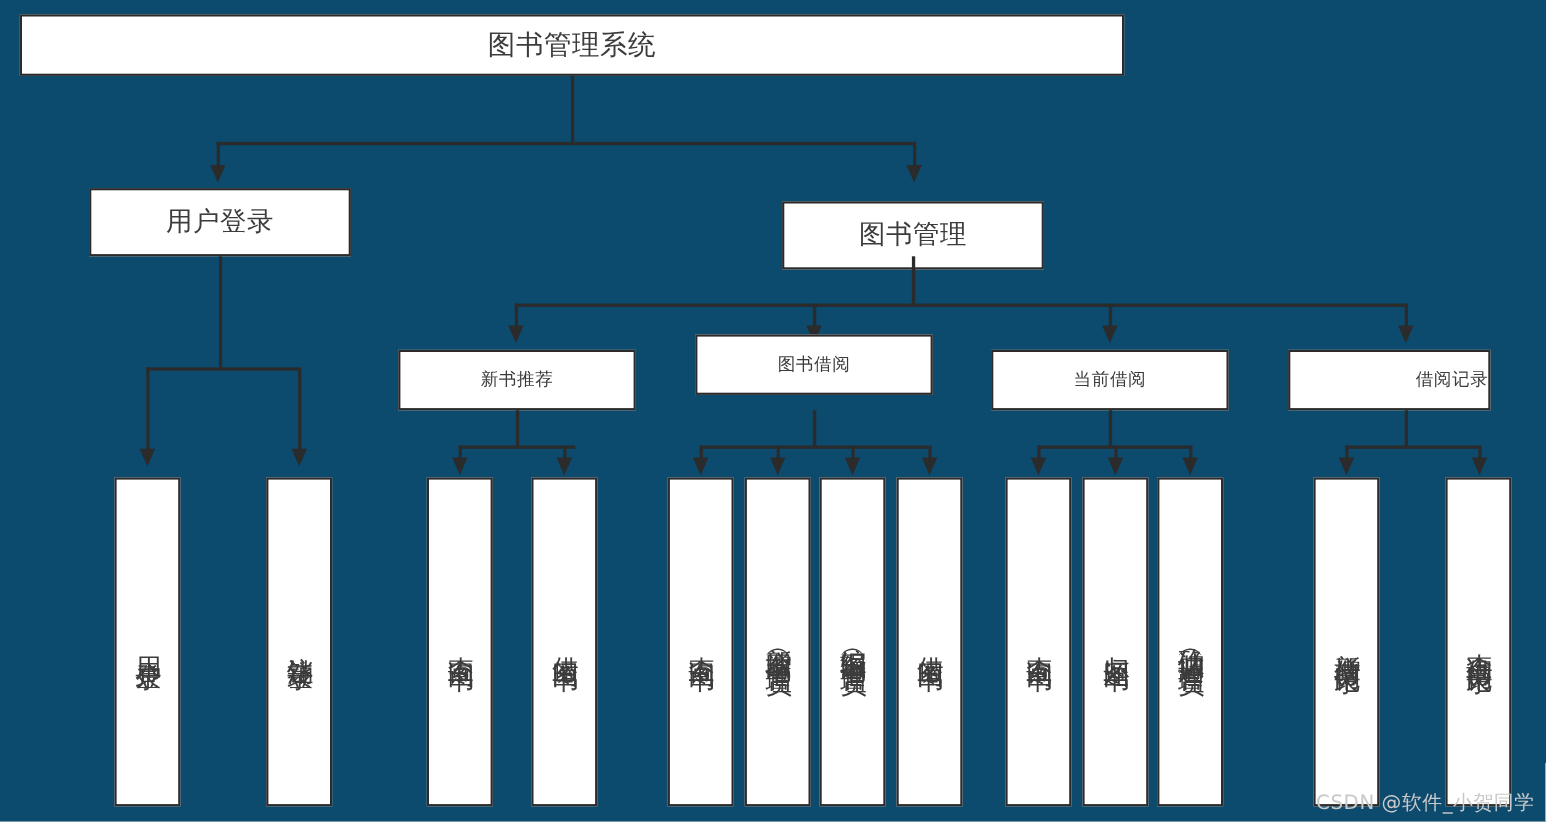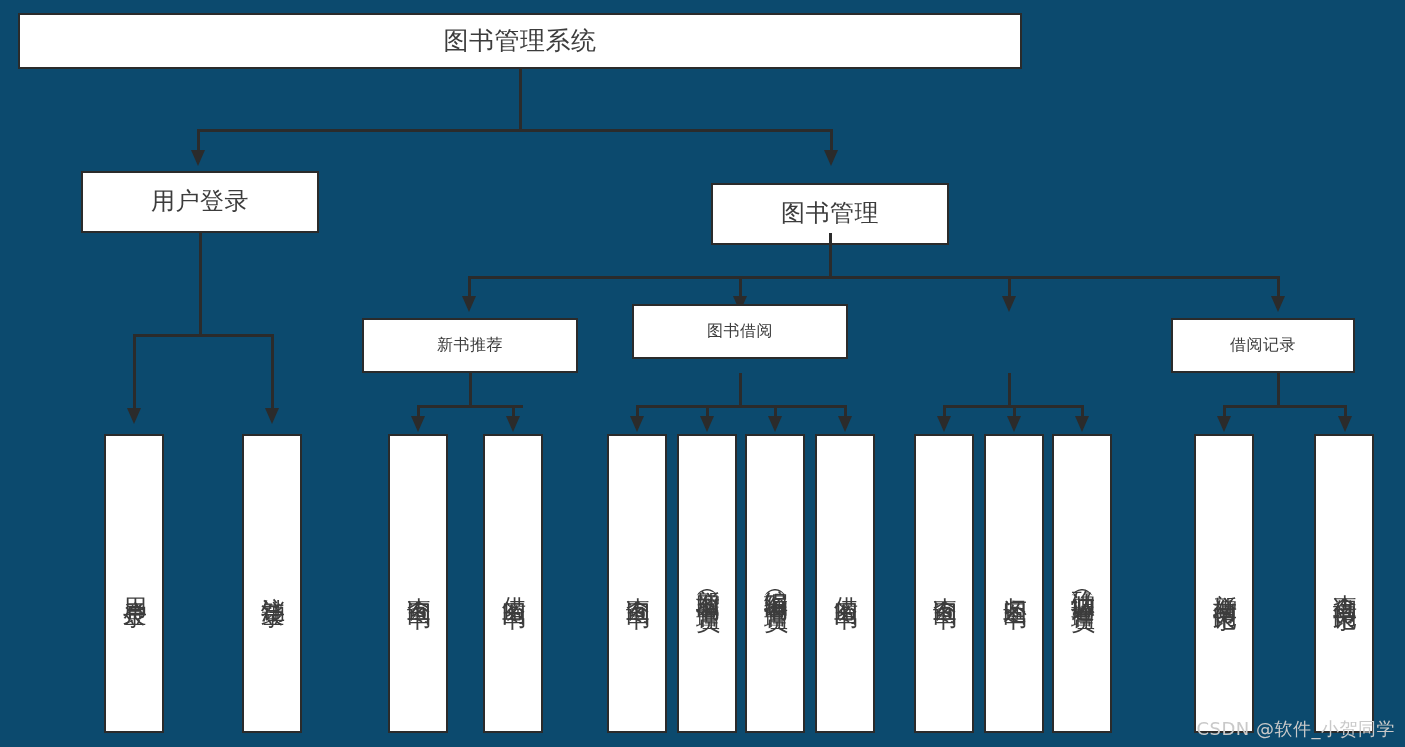--- a/index.html
+++ b/index.html
@@ -132,21 +132,24 @@
 
   <div class="vline" style="left:1277px; top:276px; height:24px;"></div>
   <div class="arrow" style="left:1271px; top:296px;"></div>
 
   <div class="node lvl3" style="left:362px; top:318px; width:216px; height:55px;">
     <span class="label">新书推荐</span>
   </div>
   <div class="node lvl3" style="left:632px; top:304px; width:216px; height:55px;">
     <span class="label">图书借阅</span>
   </div>
-  <div class="node lvl3" style="left:1171px; top:318px; width:184px; height:55px;">
+  <div class="node lvl3" style="left:901px; top:318px; width:216px; height:55px;">
+    <span class="label">当前借阅</span>
+  </div>
+  <div class="node lvl3" style="left:1171px; top:318px; width:184px; height:55px;justify-content:flex-end;">
     <span class="label">借阅记录</span>
   </div>
 
   <div class="vline" style="left:469px; top:373px; height:34px;"></div>
   <div class="hline" style="left:417px; top:405px; width:106px;"></div>
   <div class="vline" style="left:417px; top:405px; height:14px;"></div>
   <div class="arrow" style="left:411px; top:416px;"></div>
   <div class="vline" style="left:512px; top:405px; height:14px;"></div>
   <div class="arrow" style="left:506px; top:416px;"></div>
 

